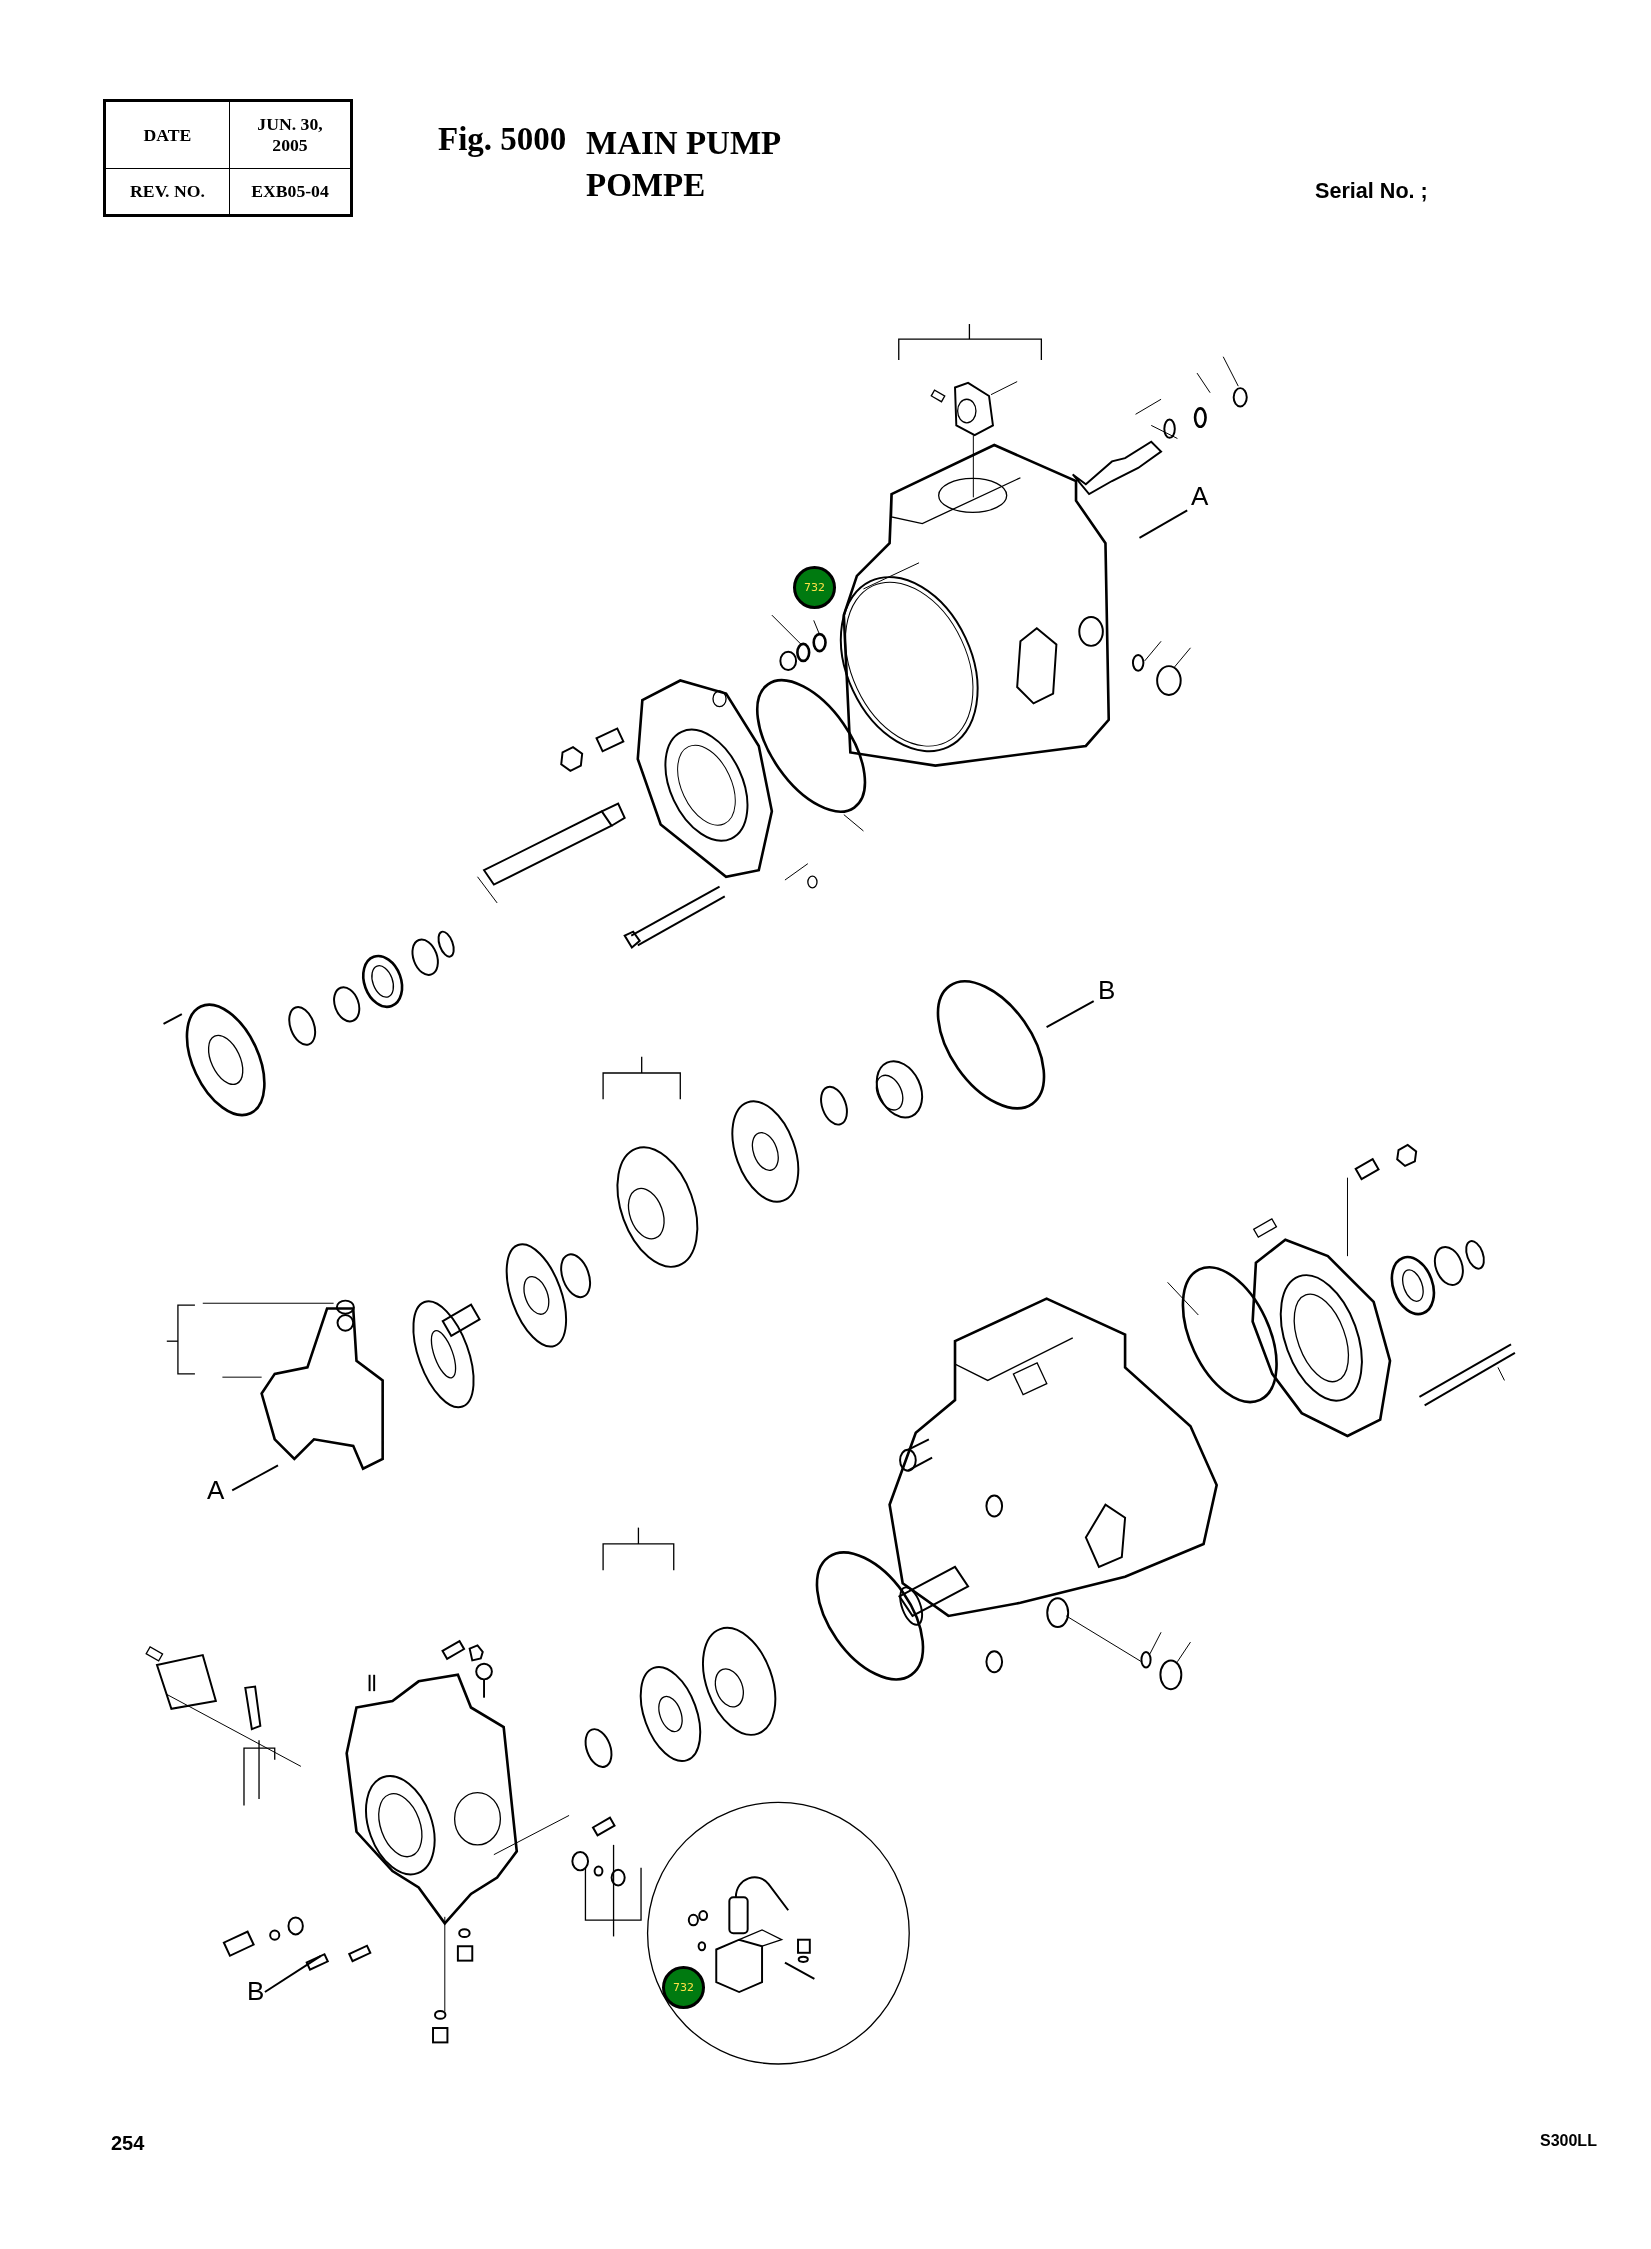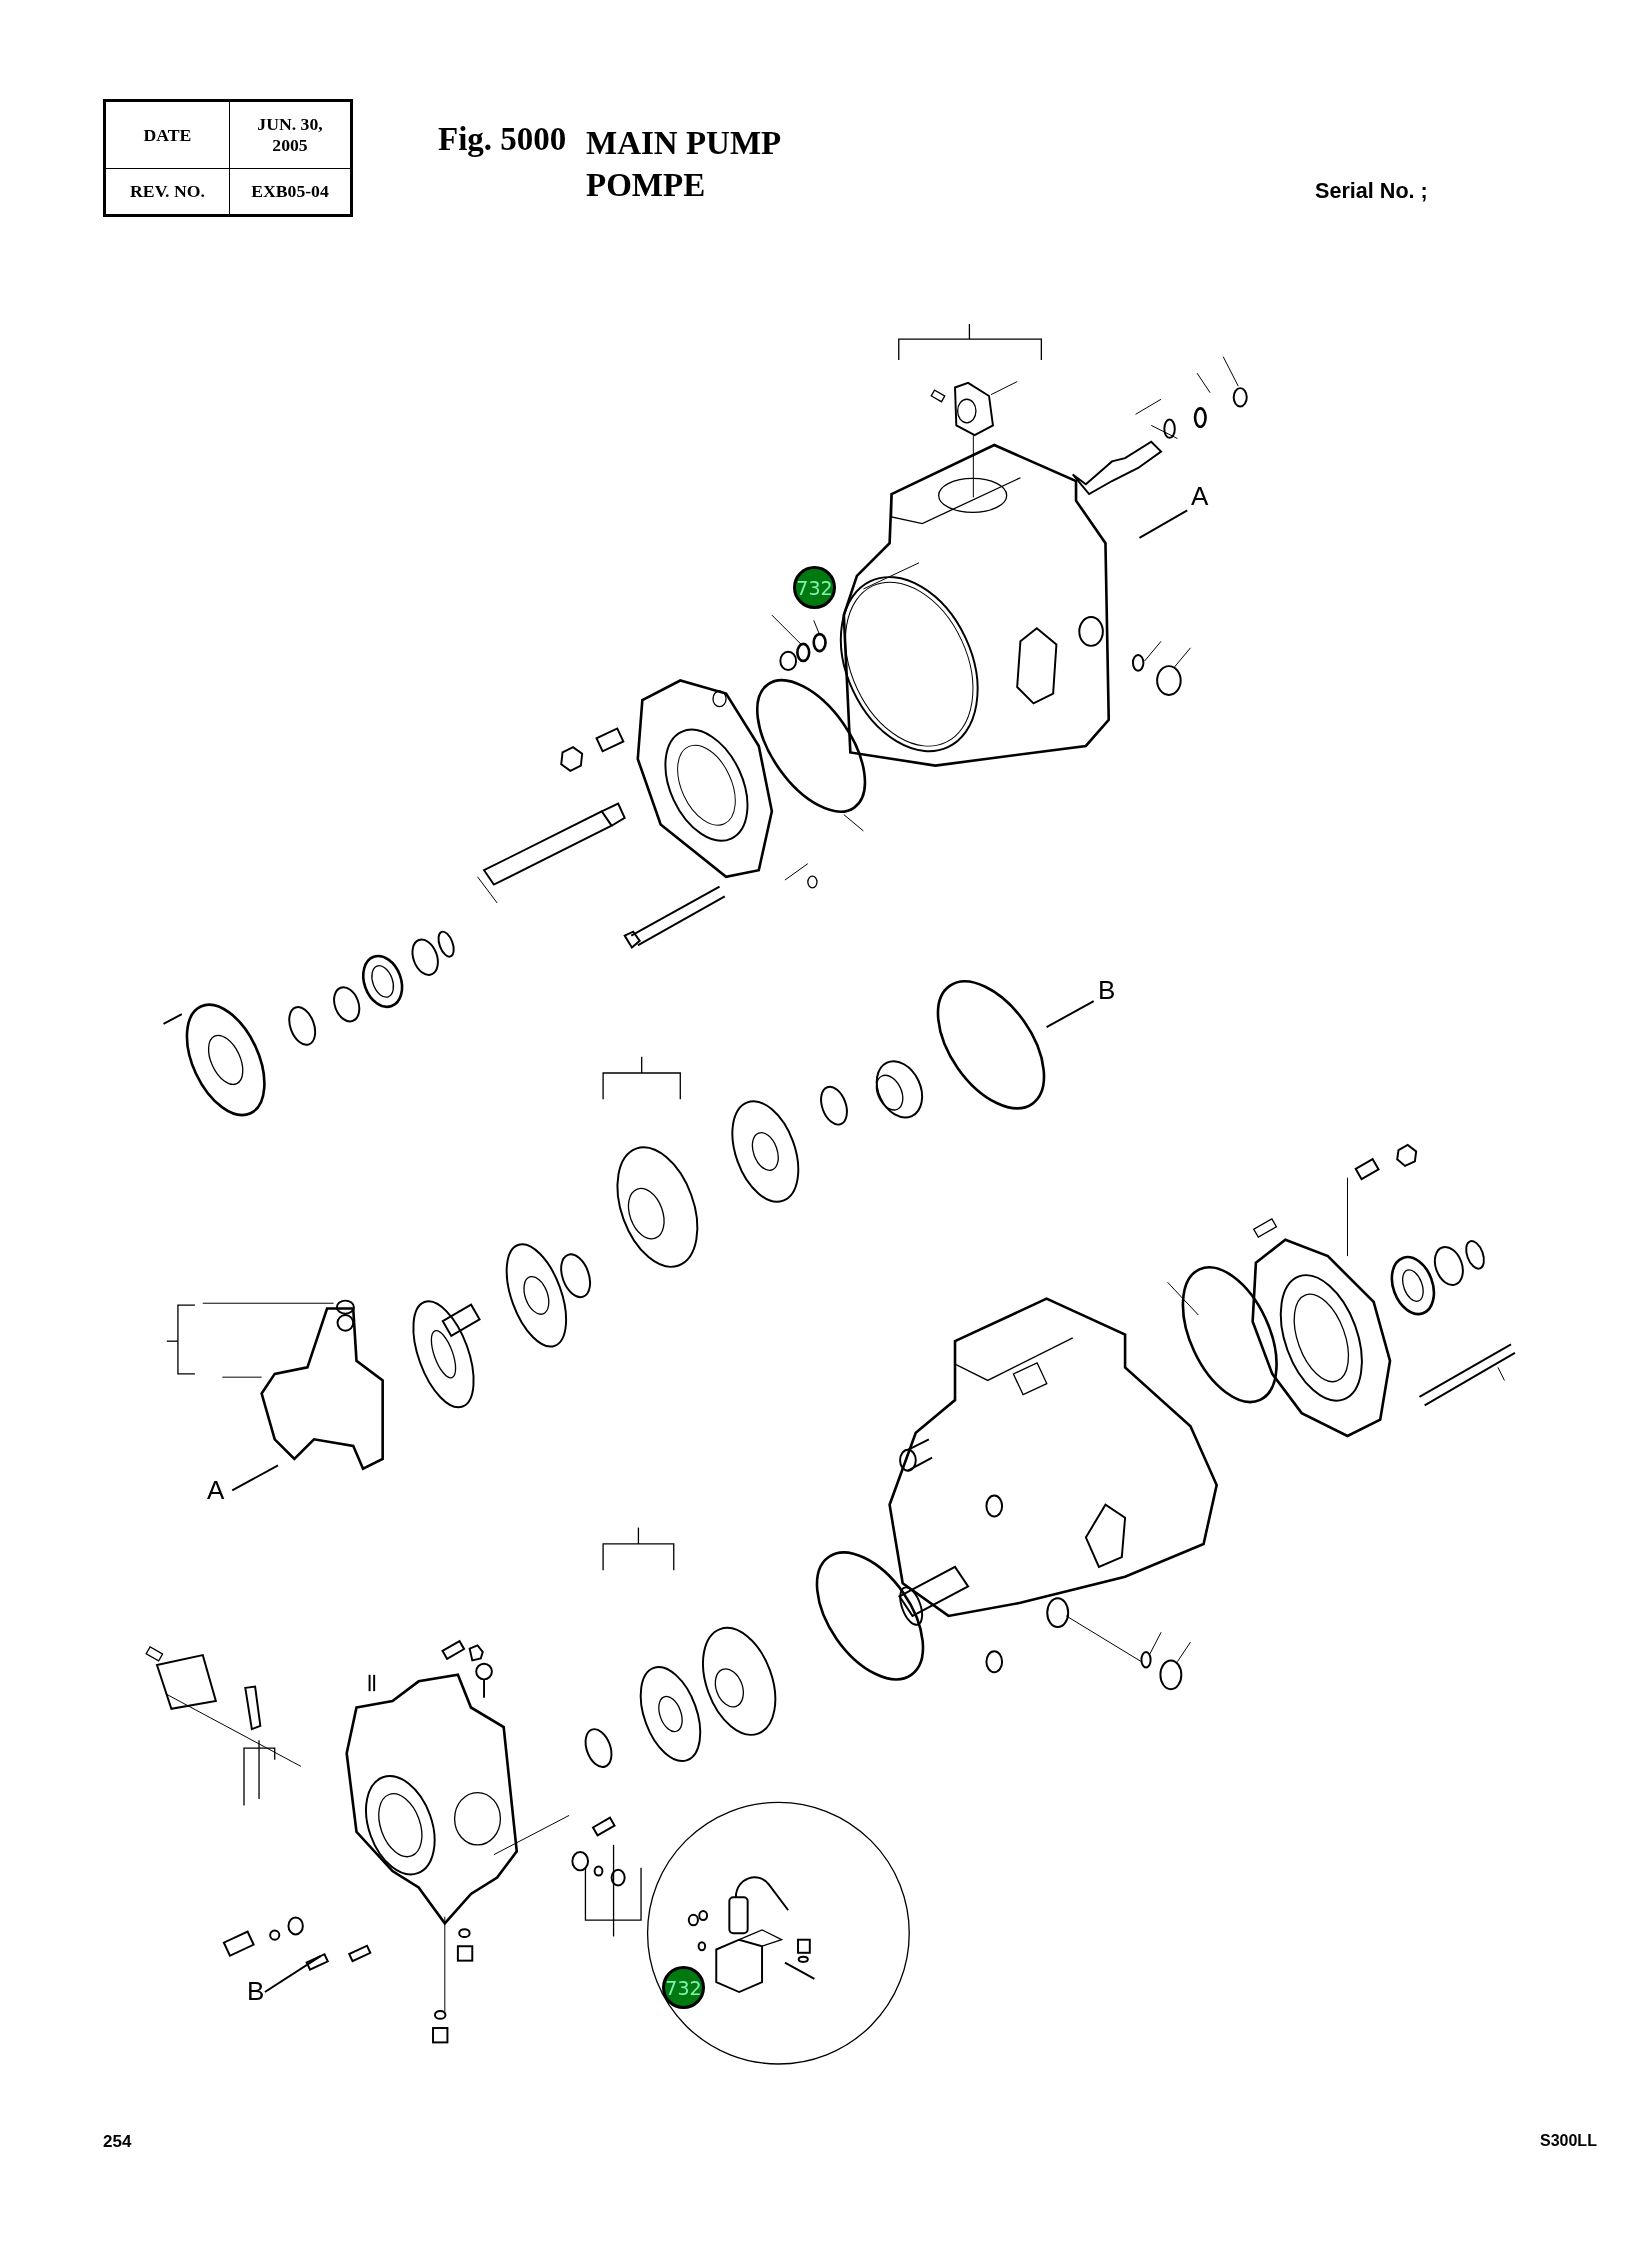--- a/index.html
+++ b/index.html
@@ -3,24 +3,24 @@
 <meta charset="utf-8">
 <style>
   html, body { margin:0; padding:0; background:#ffffff; }
   body { width:1651px; height:2250px; position:relative; overflow:hidden; font-family:"Liberation Serif", serif; color:#000; }
   .hdr-table { position:absolute; left:103px; top:99px; width:250px; height:92px; border:3.3px solid #000; box-sizing:border-box; border-collapse:collapse; }
   .hdr-table td { border:1.3px solid #000; text-align:center; font-family:"Liberation Serif", serif; font-weight:bold; font-size:17.7px; padding:12px; }
   .hdr-table td.k { width:99px; }
   .fig-no { position:absolute; left:438px; top:121px; font-family:"Liberation Serif", serif; font-weight:bold; font-size:33px; }
   .fig-title { position:absolute; left:586px; top:98px; font-family:"Liberation Serif", serif; font-weight:bold; font-size:33px; line-height:42px;margin-top:24px; }
   .serial { position:absolute; left:1315px; top:178px; font-family:Liberation Sans, sans-serif; font-weight:bold; font-size:21.6px; }
-  .page-no { position:absolute; left:103px; top:2132px; font-family:"Liberation Sans", sans-serif; font-weight:bold; font-size:17px; }
+  .page-no { position:absolute; left:111px; top:2132px; font-family:"Liberation Sans", sans-serif; font-weight:bold; font-size:20px; }
   .model { position:absolute; left:1540px; top:2132px; font-family:"Liberation Sans", sans-serif; font-weight:bold; font-size:16px; }
   .drawing { position:absolute; left:0; top:0; width:1651px; height:2250px; }
-  .callout { position:absolute; width:43px; height:43px; border-radius:50%; background:#007a10; border:3.3px solid #000; box-sizing:border-box; color:#86efac; font-family:"DejaVu Sans", sans-serif; font-size:19px; display:flex; align-items:center; justify-content:center; cursor:pointer; }
+  .callout { position:absolute; width:43px; height:43px; border-radius:50%; background:#007a10; border:3.3px solid #000; box-sizing:border-box; color:#fde047; font-family:"DejaVu Sans", sans-serif; font-size:11px; display:flex; align-items:center; justify-content:center; cursor:pointer; }
   .ref-letter { position:absolute; font-family:"Liberation Sans", sans-serif; font-size:26px; }
 </style>
 </head>
 <body>
 
 <table class="hdr-table">
   <tbody>
       <tr>
     <td class="k">DATE</td>
     <td>JUN. 30, 2005</td>

